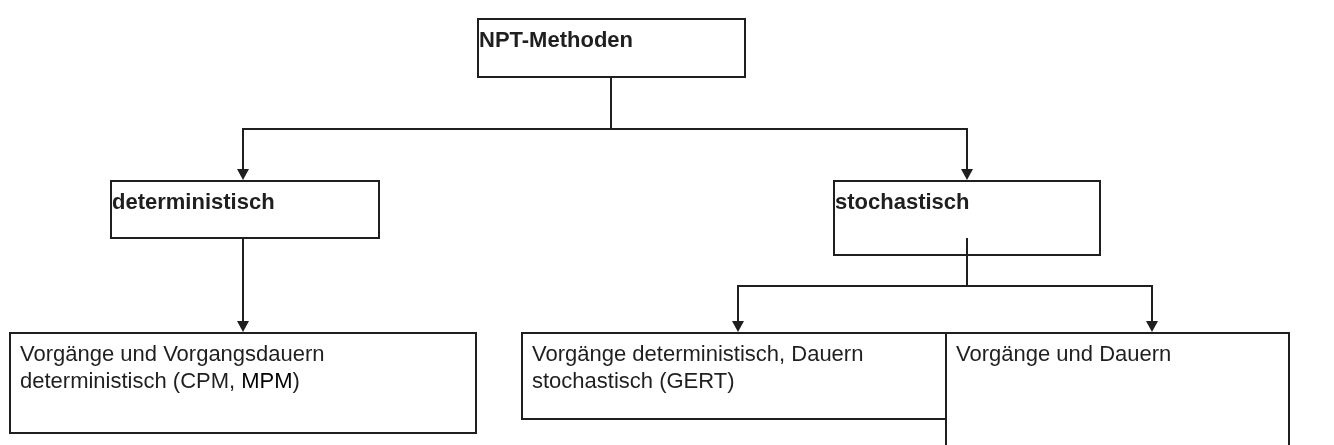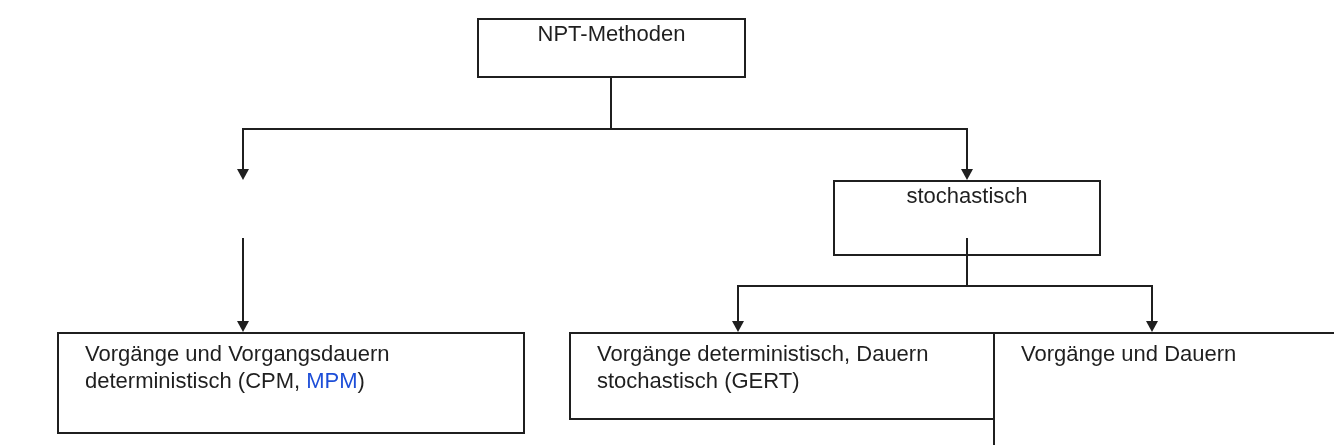--- a/index.html
+++ b/index.html
@@ -19,27 +19,26 @@
   .node {
     position: absolute;
     box-sizing: border-box;
     border: 2px solid #1f1f1f;
     background: #ffffff;
     font-size: 22px;
     line-height: 27px;
     color: #1f1f1f;
   }
   .node.single {
-    text-align: center;
-    padding-top: 0;
+    padding-top: 6px;
+    font-weight: bold;
   }
   .node.leaf {
     text-align: left;
-    padding: 6px 8px 0 26px;
-    margin-left: 48px;
+    padding: 6px 8px 0 9px;
   }
   .leaf .line {
     white-space: pre;
     display: block;
   }
   .vline, .hline {
     position: absolute;
     background: #1f1f1f;
   }
   .vline { width: 2px; }
@@ -79,28 +78,31 @@
 </style>
 </head>
 <body>
 
 <div id="canvas">
 
   <div class="node single" id="node-root">
     <span>NPT-Methoden</span>
   </div>
 
+  <div class="node single" id="node-det">
+    <span>deterministisch</span>
+  </div>
 
   <div class="node single" id="node-stoch">
     <span>stochastisch</span>
   </div>
 
   <div class="node leaf" id="node-cpm-mpm">
     <span class="line">Vorgänge und Vorgangsdauern</span>
-    <span class="line"><span>deterministisch (CPM, </span><span style="color: #1d4ed8;">MPM</span><span>)</span></span>
+    <span class="line"><span>deterministisch (CPM, </span><span style="color: #000000;">MPM</span><span>)</span></span>
   </div>
 
   <div class="node leaf" id="node-pert">
     <span class="line">Vorgänge deterministisch, Dauern</span>
     <span class="line">stochastisch (GERT)</span>
   </div>
 
   <div class="node leaf" id="node-gert">
     <span class="line">Vorgänge und Dauern</span>
   </div>

